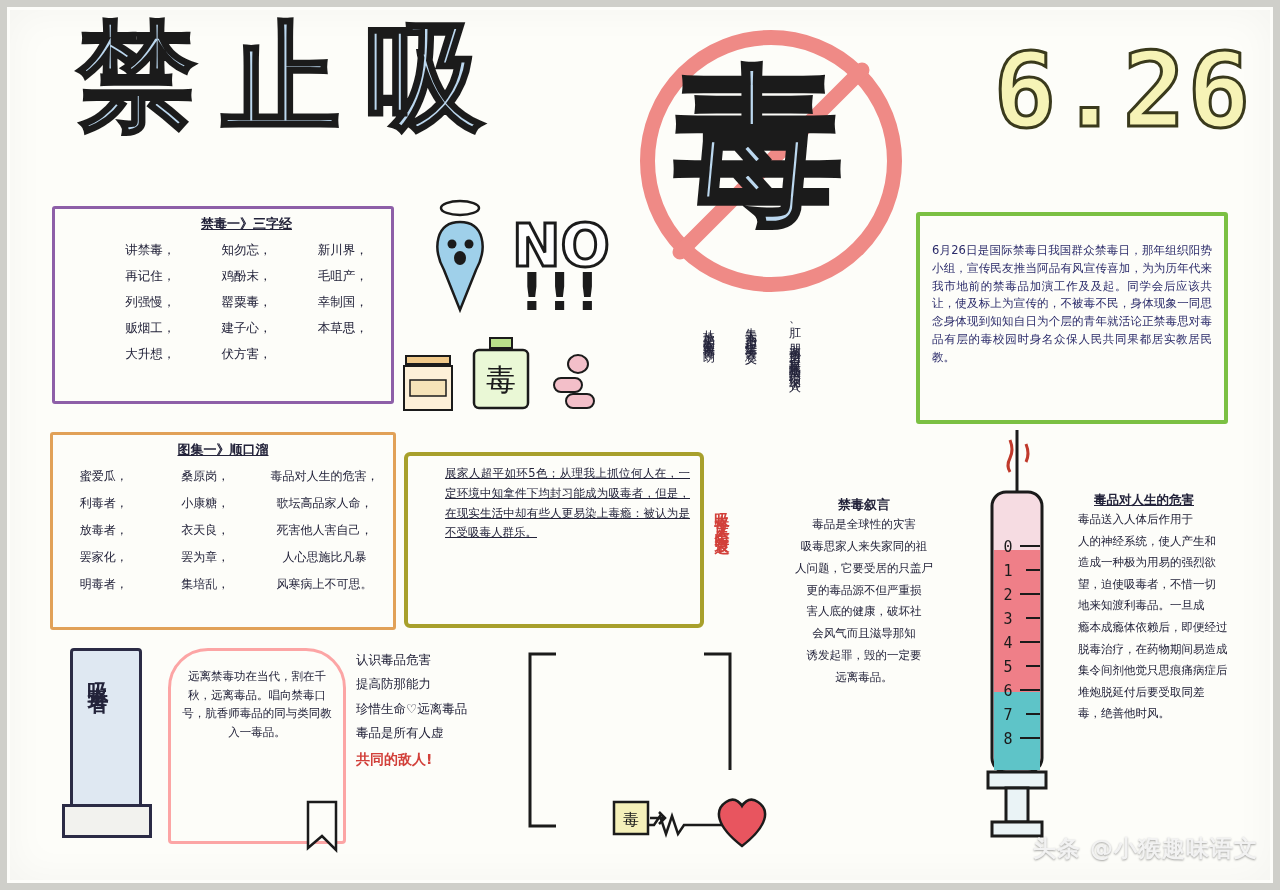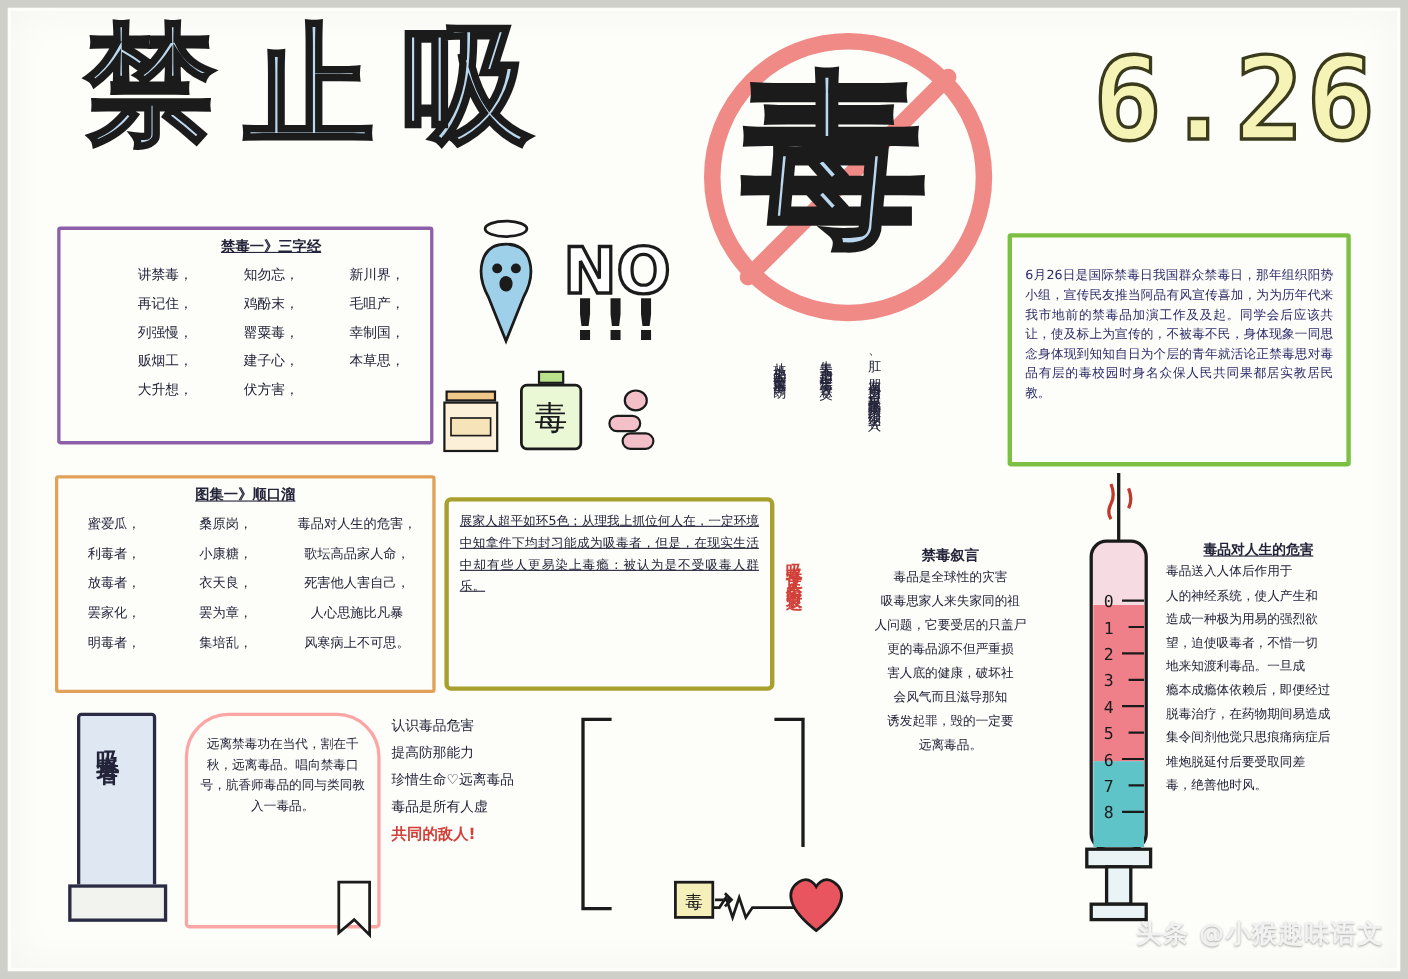--- a/index.html
+++ b/index.html
@@ -122,20 +122,21 @@
   }
 
   
   #box-curly{
     left:404px;top:452px;width:300px;height:176px;
     border:4px solid #a8a02c;border-radius:6px;padding:8px 10px;
   }
   #box-curly .para{
     font-size:11.5px;line-height:1.72;color:#23233a;text-align:justify;
     text-decoration:underline;
+    margin-left:27px;
   }
 
   
   .vtext{
     position:absolute;
     writing-mode:vertical-rl;
     text-orientation:upright;
     font-size:12px;line-height:1.5;color:#23233a;letter-spacing:2px;
   }
 
@@ -191,21 +192,21 @@
     left:790px;top:496px;width:148px;height:300px;border:none;
   }
   #box-xuyan .hd{font-size:13px;text-decoration:none;}
   #box-xuyan .line{font-size:11.5px;line-height:1.9;color:#23233a;text-align:center;}
 
   
   #box-weihai{
     left:1060px;top:472px;width:168px;height:360px;border:none;
   }
   #box-weihai .hd{font-size:12.5px;margin-top:20px;}
-  #box-weihai .line{font-size:11.5px;line-height:1.88;color:#23233a;}
+  #box-weihai .line{font-size:11.5px;line-height:1.88;color:#23233a;margin-left:18px;}
 
   
   .syringe{position:absolute;left:980px;top:430px;width:74px;height:410px;}
   .zig{position:absolute;left:640px;top:812px;width:86px;height:26px;}
 </style>
 </head>
 <body>
 
 <div id="page">
   <div class="paper-edge"></div>

